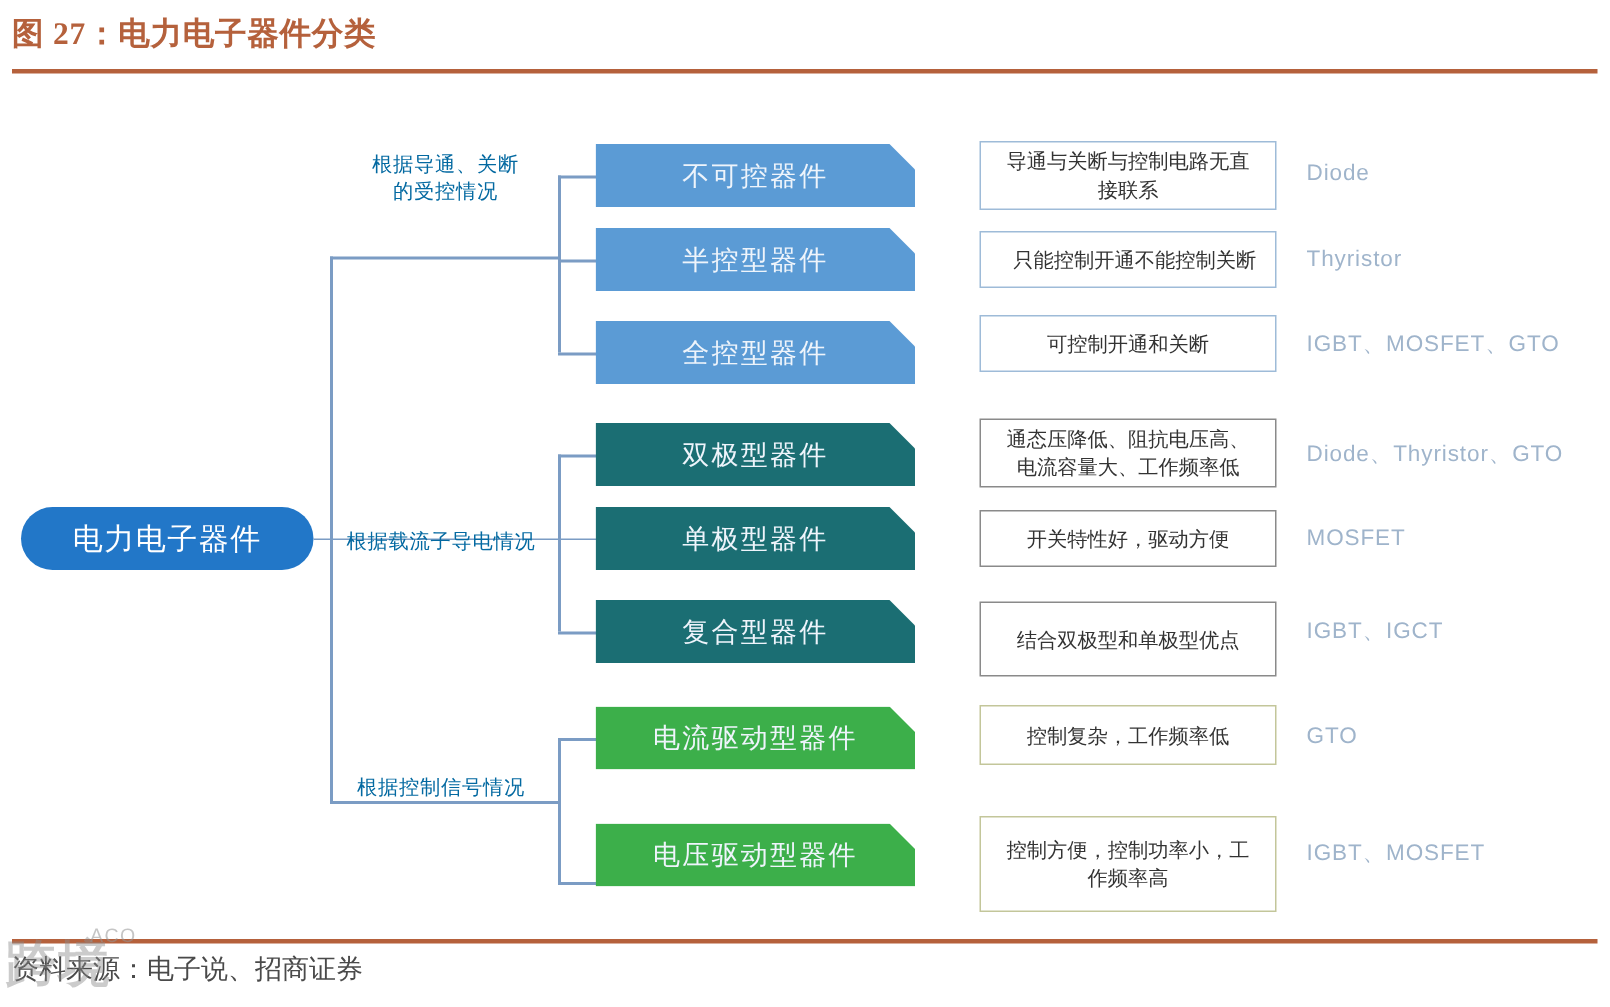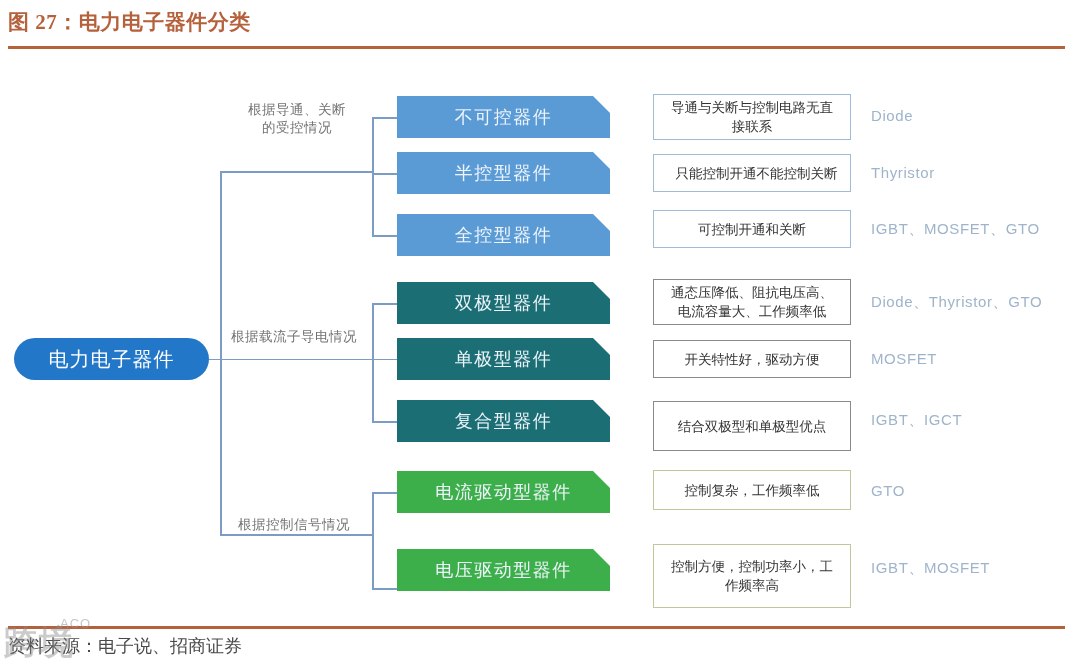--- a/index.html
+++ b/index.html
@@ -84,21 +84,21 @@
   }
 
   
   .ln { position: absolute; background: #7b9cc4; }
   .ln-h { height: 1.6px; }
   .ln-v { width: 1.6px; }
 
   
   .branch-label {
     position: absolute;
-    color: #737373;
+    color: #0369a1;
     font-family: "Liberation Serif", "DejaVu Serif", serif;
     font-size: 13.5px;
     line-height: 18px;
     letter-spacing: 0.5px;
     text-align: center;
     white-space: pre-line;
   }
 
   
   .cat-box {
@@ -184,21 +184,21 @@
 
     <div class="dev-tag" style="left:871px; top:52px;">Diode</div>
     <div class="dev-tag" style="left:871px; top:109px;">Thyristor</div>
     <div class="dev-tag" style="left:871px; top:165px;">IGBT、MOSFET、GTO</div>
 
     <div class="ln ln-v" style="left:372px; top:248px; height:118px;"></div>
     <div class="ln ln-h" style="left:372px; top:248px; width:26px;"></div>
     <div class="ln ln-h" style="left:372px; top:303.5px; width:26px;"></div>
     <div class="ln ln-h" style="left:372px; top:366px; width:26px;"></div>
 
-    <div class="branch-label" style="left:222px; top:273px; width:144px;">根据载流子导电情况</div>
+    <div class="branch-label" style="left:222px; top:297px; width:144px;">根据载流子导电情况</div>
 
     <div class="cat-box cat-teal" style="left:397px; top:227px;">双极型器件</div>
     <div class="cat-box cat-teal" style="left:397px; top:283px;">单极型器件</div>
     <div class="cat-box cat-teal" style="left:397px; top:345px;">复合型器件</div>
 
     <div class="desc-box b-gray" style="left:653px; top:224px; height:46px;">通态压降低、阻抗电压高、
 电流容量大、工作频率低</div>
     <div class="desc-box b-gray" style="left:653px; top:285px; height:38px;">开关特性好，驱动方便</div>
     <div class="desc-box b-gray" style="left:653px; top:346px; height:50px;">结合双极型和单极型优点</div>
 

